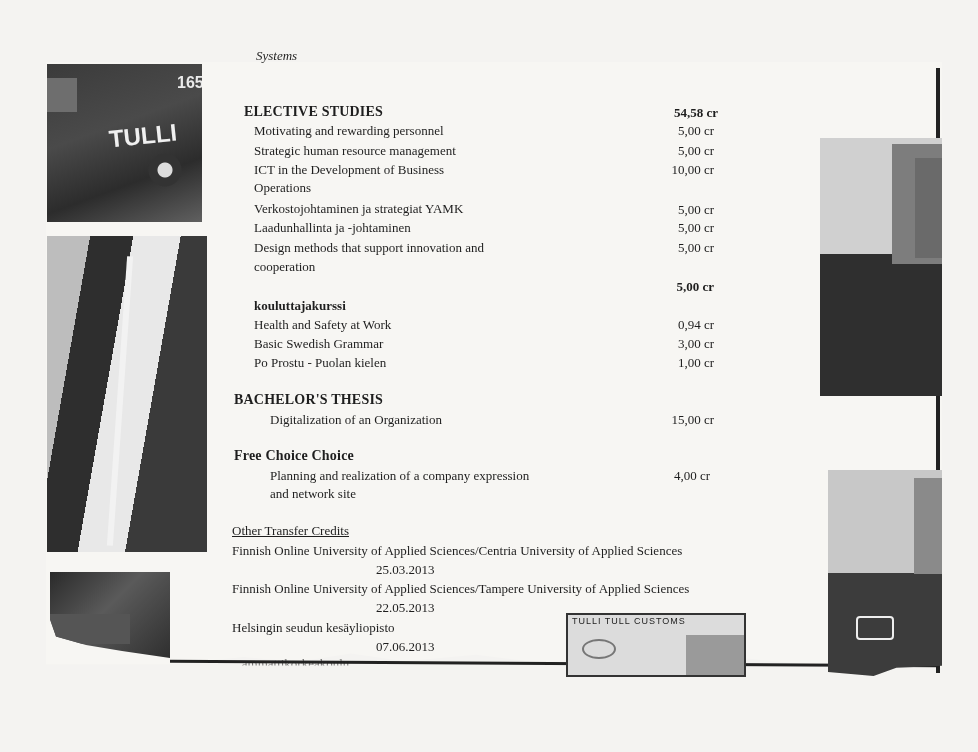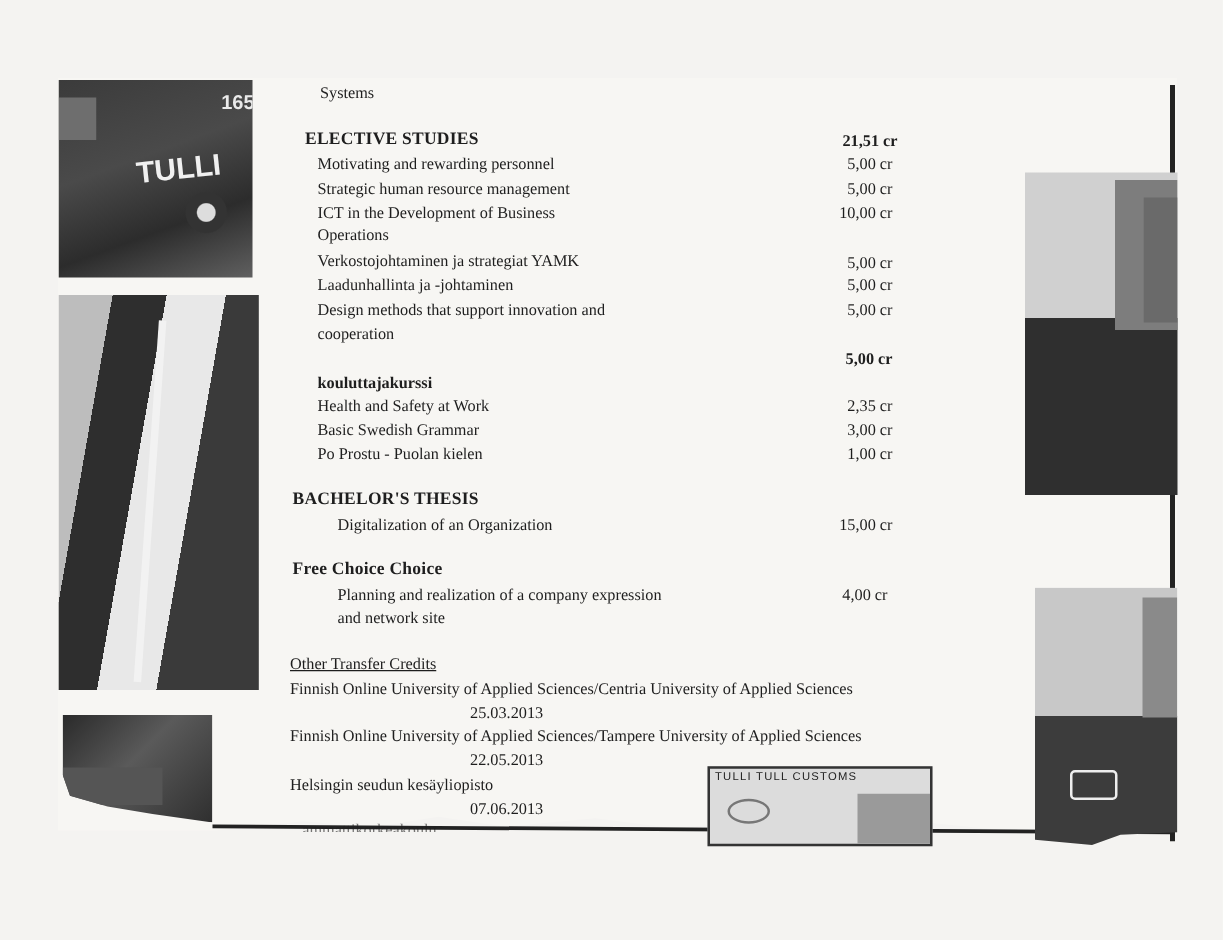--- a/index.html
+++ b/index.html
@@ -113,24 +113,24 @@
   <div class="mosaic"></div>
   <div class="badge"></div>
 </div>
 <div class="photo card">
   <span class="card-title">TULLI TULL CUSTOMS</span>
   <div class="chip"></div>
   <div class="mosaic"></div>
 </div>
 
 <div class="doc">
-  <span class="line" style="left:256px;top:66px;">Systems</span>
+  <span class="line" style="left:256px;top:48px;font-style:italic;">Systems</span>
 
   <span class="line head" style="left:244px;top:104px;">ELECTIVE STUDIES</span>
-  <span class="cr bold" style="left:628px;top:105px;">21,51 cr</span>
+  <span class="cr bold" style="left:628px;top:105px;">54,58 cr</span>
 
   <span class="line" style="left:254px;top:123px;">Motivating and rewarding personnel</span>
   <span class="cr" style="left:624px;top:123px;">5,00 cr</span>
 
   <span class="line" style="left:254px;top:143px;">Strategic human resource management</span>
   <span class="cr" style="left:624px;top:143px;">5,00 cr</span>
 
   <span class="line" style="left:254px;top:162px;">ICT in the Development of Business</span>
   <span class="cr" style="left:624px;top:162px;">10,00 cr</span>
   <span class="line" style="left:254px;top:180px;">Operations</span>
@@ -142,21 +142,21 @@
   <span class="cr" style="left:624px;top:220px;">5,00 cr</span>
 
   <span class="line" style="left:254px;top:240px;">Design methods that support innovation and</span>
   <span class="cr" style="left:624px;top:240px;">5,00 cr</span>
   <span class="line" style="left:254px;top:259px;">cooperation</span>
 
   <span class="cr bold" style="left:624px;top:279px;">5,00 cr</span>
   <span class="line bold" style="left:254px;top:298px;">kouluttajakurssi</span>
 
   <span class="line" style="left:254px;top:317px;">Health and Safety at Work</span>
-  <span class="cr" style="left:624px;top:317px;">2,35 cr</span>
+  <span class="cr" style="left:624px;top:317px;">0,94 cr</span>
 
   <span class="line" style="left:254px;top:336px;">Basic Swedish Grammar</span>
   <span class="cr" style="left:624px;top:336px;">3,00 cr</span>
 
   <span class="line" style="left:254px;top:355px;">Po Prostu - Puolan kielen</span>
   <span class="cr" style="left:624px;top:355px;">1,00 cr</span>
 
   <span class="line head" style="left:234px;top:392px;">BACHELOR'S THESIS</span>
   <span class="line" style="left:270px;top:412px;">Digitalization of an Organization</span>
   <span class="cr" style="left:624px;top:412px;">15,00 cr</span>

